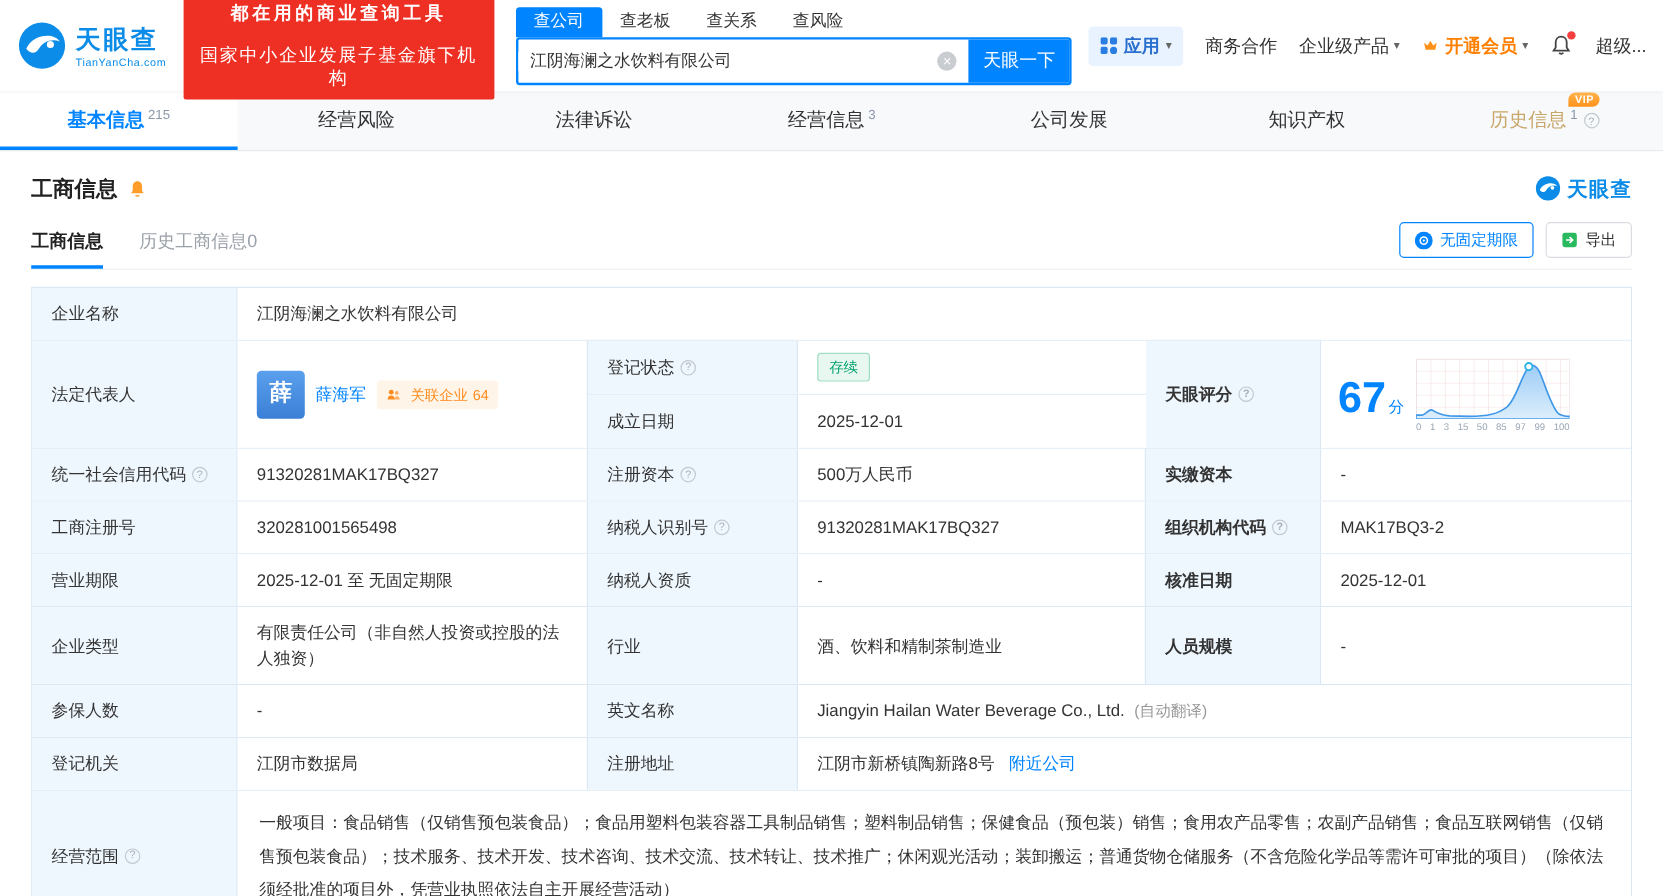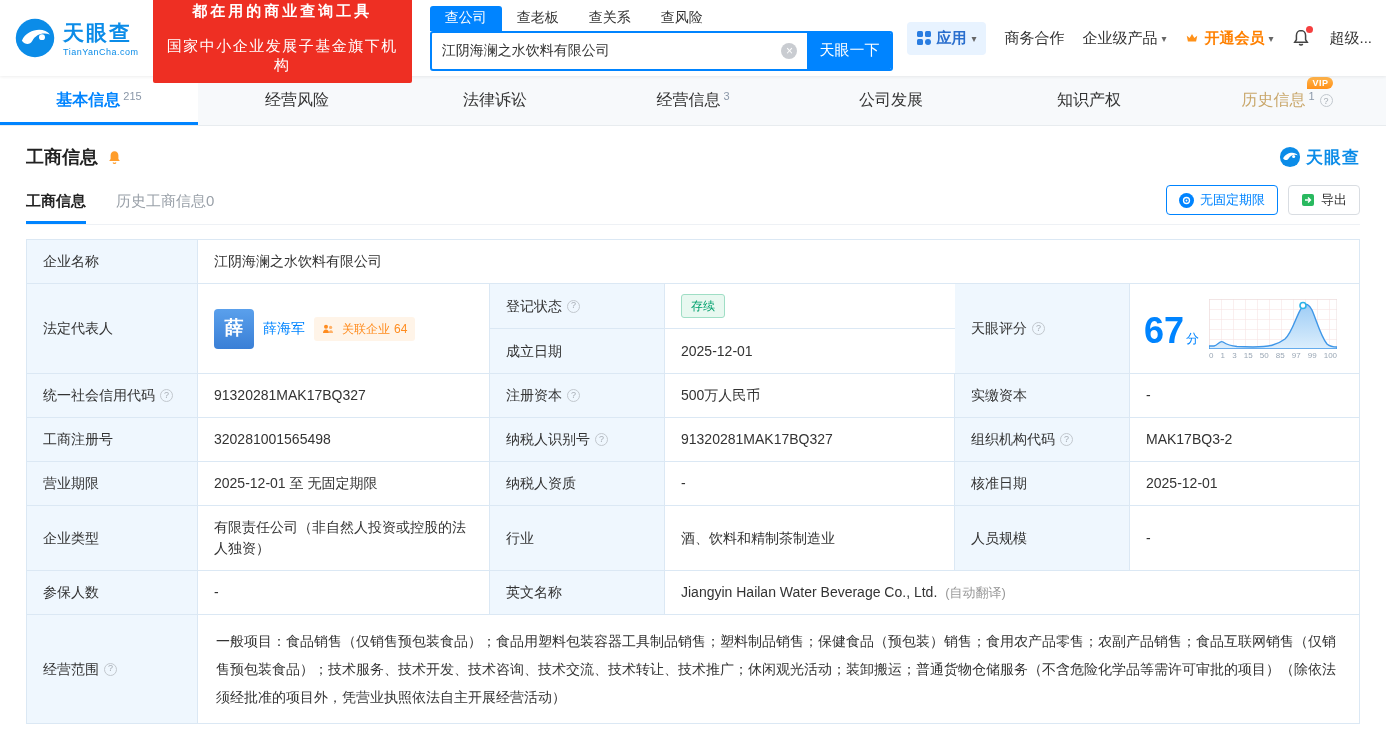--- a/index.html
+++ b/index.html
@@ -75,21 +75,21 @@
   .tr{display:flex;align-items:stretch;border-bottom:1px solid var(--border);min-height:44px;}
   .tr:last-child{border-bottom:none;}
   .td{padding:11px 16px;display:flex;align-items:center;border-right:1px solid var(--border);line-height:1.5;}
   .tr .td:last-child,.td.noborder{border-right:none;}
   .label{background:var(--label-bg);color:#333;}
   .value{background:#fff;color:#333;}
   .w1{width:171px;flex:none;}
   .w2{width:292px;flex:none;}
   .w3{width:175px;flex:none;}
   .w4{width:290px;flex:none;}
-  .w5{width:175px;flex:none;}
+  .w5{width:146px;flex:none;font-weight:bold;}
   .w6{flex:1;}
   .compound{min-height:90px;}
   .mid{width:465px;flex:none;display:flex;flex-direction:column;text-align:center;}
   .mrow{flex:1;display:flex;border-bottom:1px solid var(--border);}
   .mrow:last-child{border-bottom:none;}
   .mrow .td{padding-top:0;padding-bottom:0;}
 
   .avatar{width:40px;height:40px;border-radius:4px;background:linear-gradient(180deg,#5aa0ec,#3a7fd6);color:#fff;font-size:19px;font-weight:bold;display:flex;align-items:center;justify-content:center;flex:none;}
   .link{color:var(--blue);text-decoration:none;cursor:pointer;}
   .legal-cell{gap:9px;}
@@ -431,20 +431,35 @@
           </div>
         <div class="td label w3">
             <span>英文名称</span>
           </div>
         <div class="td value w6">
           <span>Jiangyin Hailan Water Beverage Co., Ltd.</span>
           <span class="en-note">(自动翻译)</span>
         </div>
       </div>
 
+      <div class="tr">
+        <div class="td label w1">
+            <span>登记机关</span>
+          </div>
+        <div class="td value w2">
+            <span>江阴市数据局</span>
+          </div>
+        <div class="td label w3">
+            <span>注册地址</span>
+          </div>
+        <div class="td value w6">
+          <span>江阴市新桥镇陶新路8号</span>
+          <a class="link" style="margin-left:12px;">附近公司</a>
+        </div>
+      </div>
 
       <div class="tr">
         <div class="td label w1">
           <span>经营范围</span>
           <span class="help-icon"></span>
         </div>
         <div class="td value w6 scope-value">
           <span>一般项目：食品销售（仅销售预包装食品）；食品用塑料包装容器工具制品销售；塑料制品销售；保健食品（预包装）销售；食用农产品零售；农副产品销售；食品互联网销售（仅销售预包装食品）；技术服务、技术开发、技术咨询、技术交流、技术转让、技术推广；休闲观光活动；装卸搬运；普通货物仓储服务（不含危险化学品等需许可审批的项目）（除依法须经批准的项目外，凭营业执照依法自主开展经营活动）</span>
         </div>
       </div>

